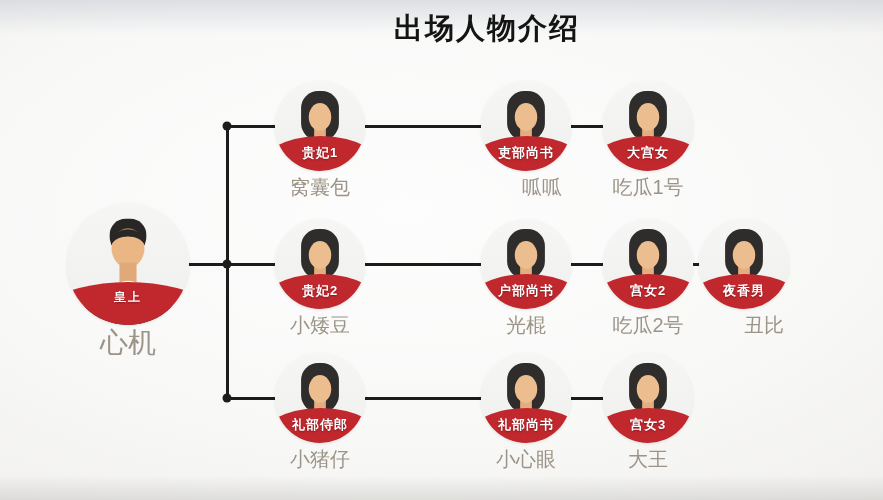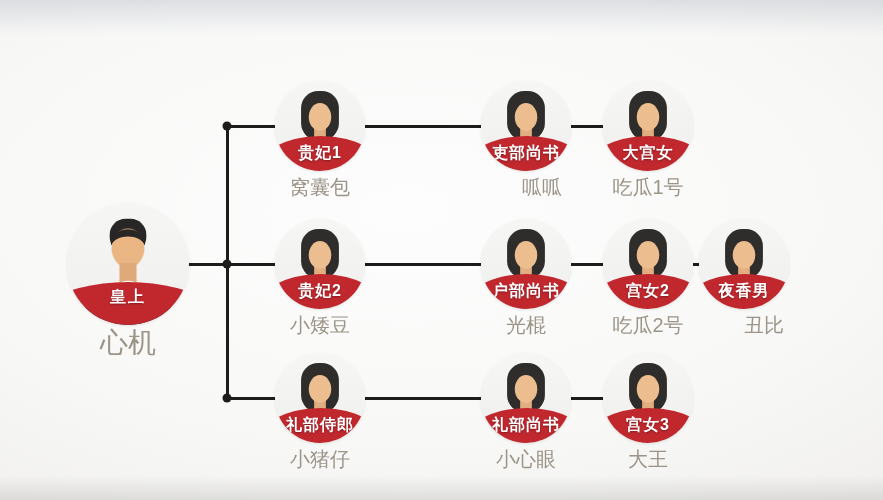--- a/index.html
+++ b/index.html
@@ -30,40 +30,41 @@
     background:linear-gradient(180deg,#f6f6f5 0%,#efefed 100%);
     box-shadow:0 1px 3px rgba(0,0,0,.10);
   }
   .avatar svg{position:absolute;inset:0;width:100%;height:100%;display:block;}
   .banner{
     position:absolute;background:var(--red,#c1282e);border-radius:50%;
     display:flex;justify-content:center;align-items:flex-start;
     left:-25%;width:150%;top:61%;height:90%;
   }
   .banner-label{
-    color:#fff;font-weight:700;font-size:16px;line-height:20px;margin-top:7px;
+    color:#fff;font-weight:700;font-size:13px;line-height:20px;margin-top:7px;
     letter-spacing:1px;white-space:nowrap;text-shadow:0 1px 2px rgba(0,0,0,.35);
   }
   .avatar.root .banner{left:-55%;width:210%;top:65%;height:130%;}
-  .avatar.root .banner-label{font-size:16px;line-height:24px;margin-top:3px;letter-spacing:2px;}
+  .avatar.root .banner-label{font-size:12px;line-height:24px;margin-top:3px;letter-spacing:2px;}
   .pname{
     position:absolute;transform:translateX(-50%);text-align:right;
     font-size:20px;line-height:24px;color:var(--nameColor,#9c9488);white-space:nowrap;
   }
   .pname.root-name{font-size:28px;}
   .watermark{
     position:absolute;left:664px;top:448px;font-size:26px;letter-spacing:1px;
     color:var(--wmColor,#cbcac8);white-space:nowrap;text-shadow:0 1px 1px #ffffff;
   }
 </style>
 </head>
 <body>
 
 <div class="stage" style="--red: #c1282e; --line: #1d1c1a; --nameColor: #9c9488; --titleColor: #141414; --wmColor: #cdccca;">
 
+  <div class="title">出场人物介绍</div>
 
   <div id="connectors">
       <div class="hline" style="left: 186px; width: 41px; top: 262.5px;"></div>
       <div class="vline" style="top: 126px; height: 272px; left: 225.5px;"></div>
       <div class="hline" style="left: 227px; width: 48px; top: 124.5px;"></div>
       <div class="hline" style="left: 365px; width: 116px; top: 124.5px;"></div>
       <div class="hline" style="left: 571px; width: 32px; top: 124.5px;"></div>
       <div class="dot" style="left: 227px; top: 126px;"></div>
       <div class="hline" style="left: 227px; width: 48px; top: 262.5px;"></div>
       <div class="hline" style="left: 365px; width: 116px; top: 262.5px;"></div>

